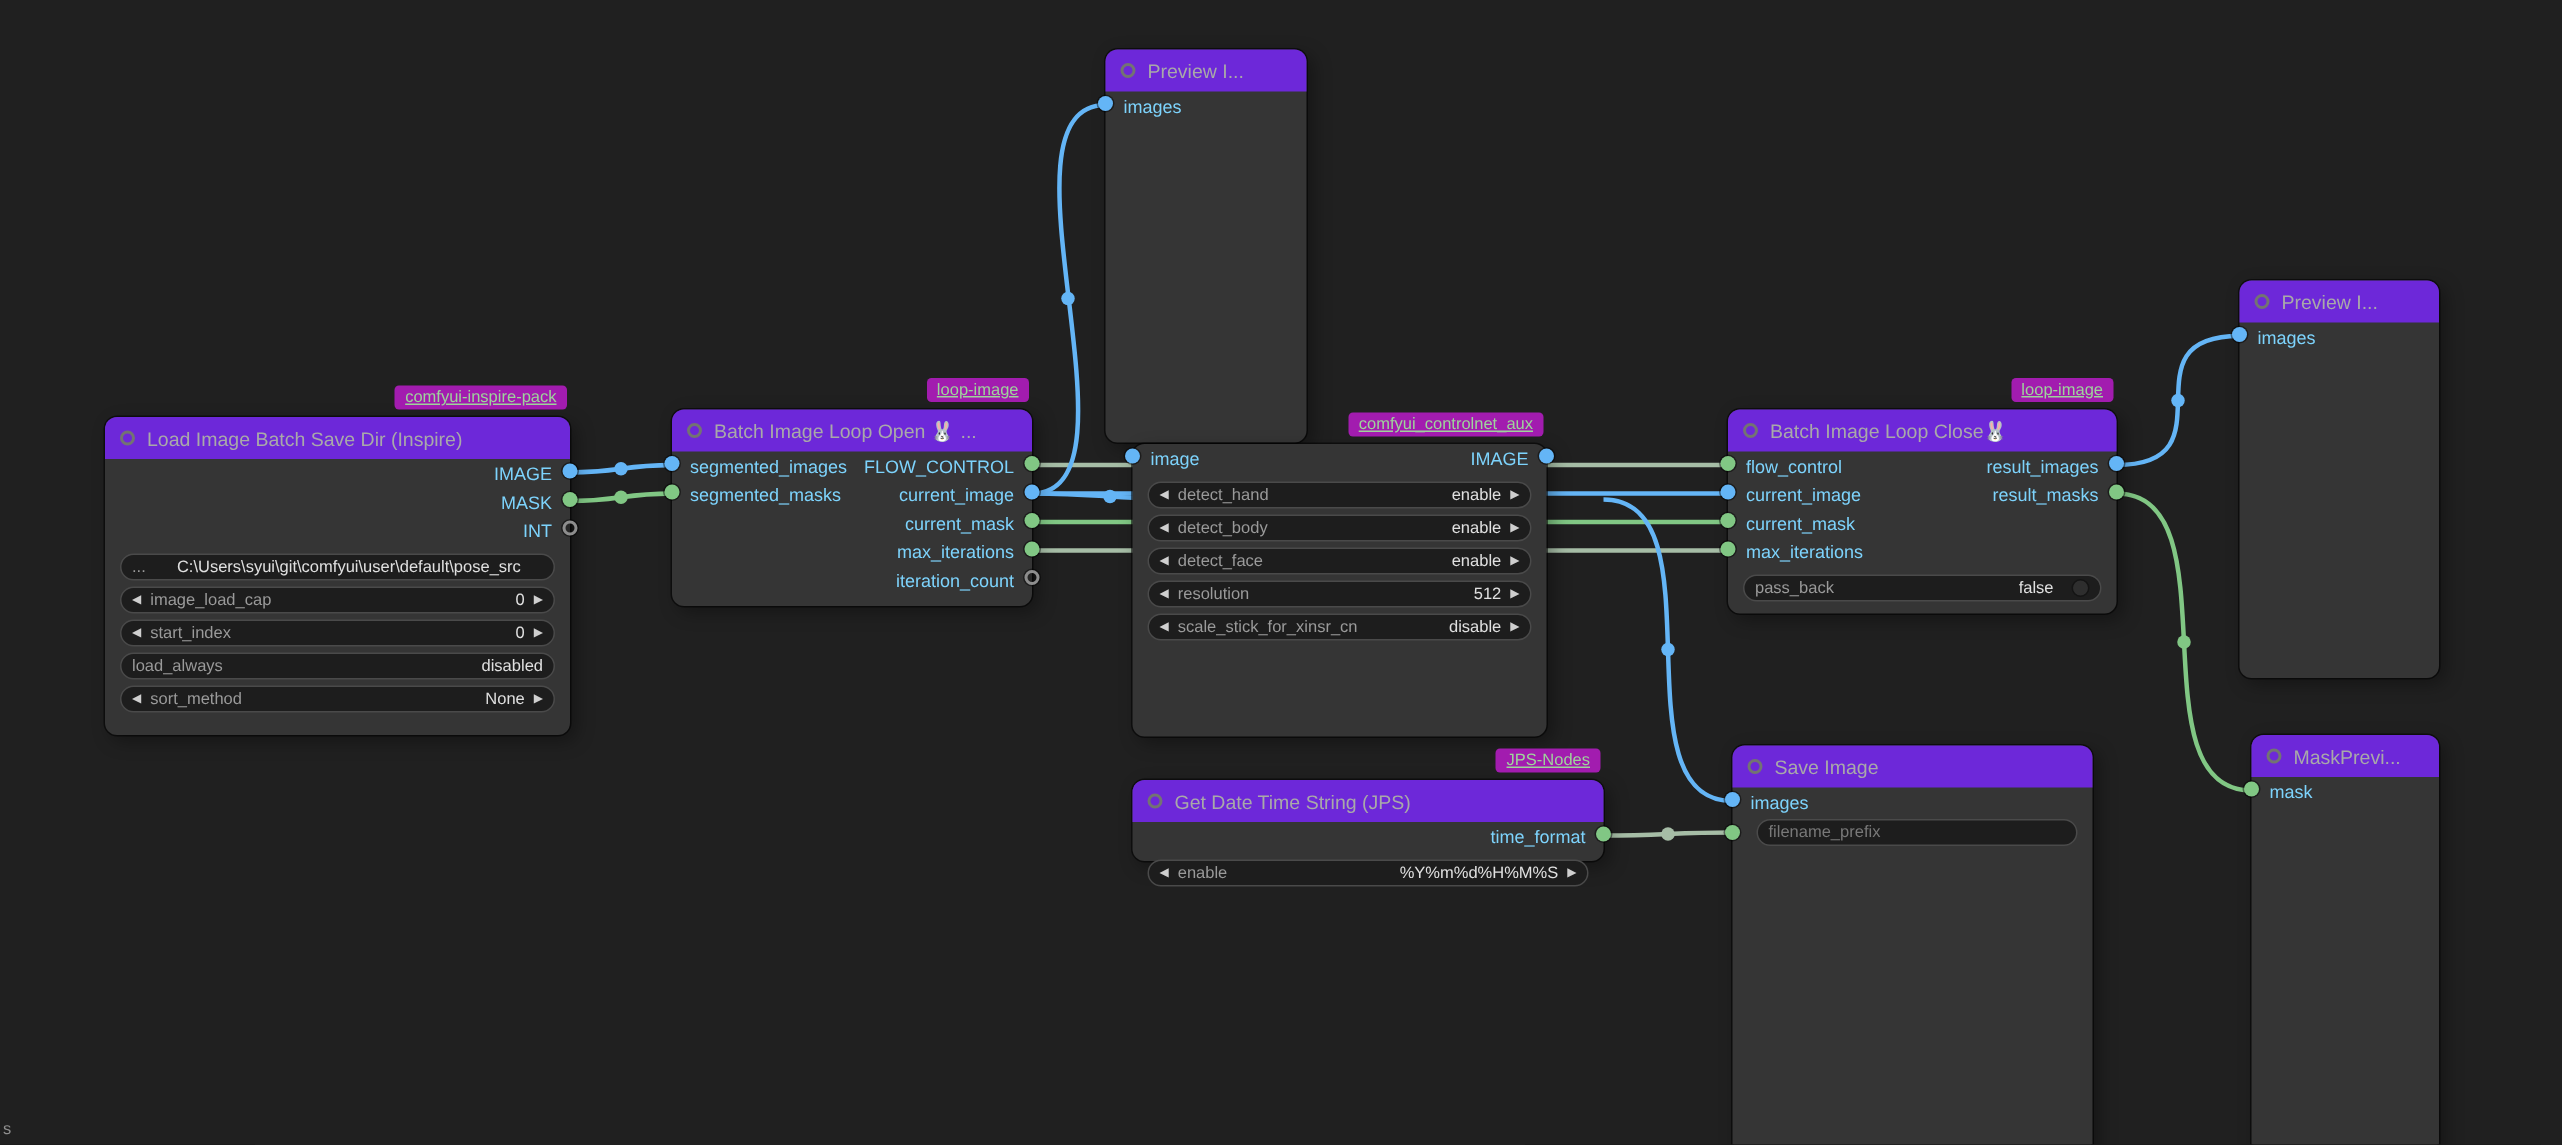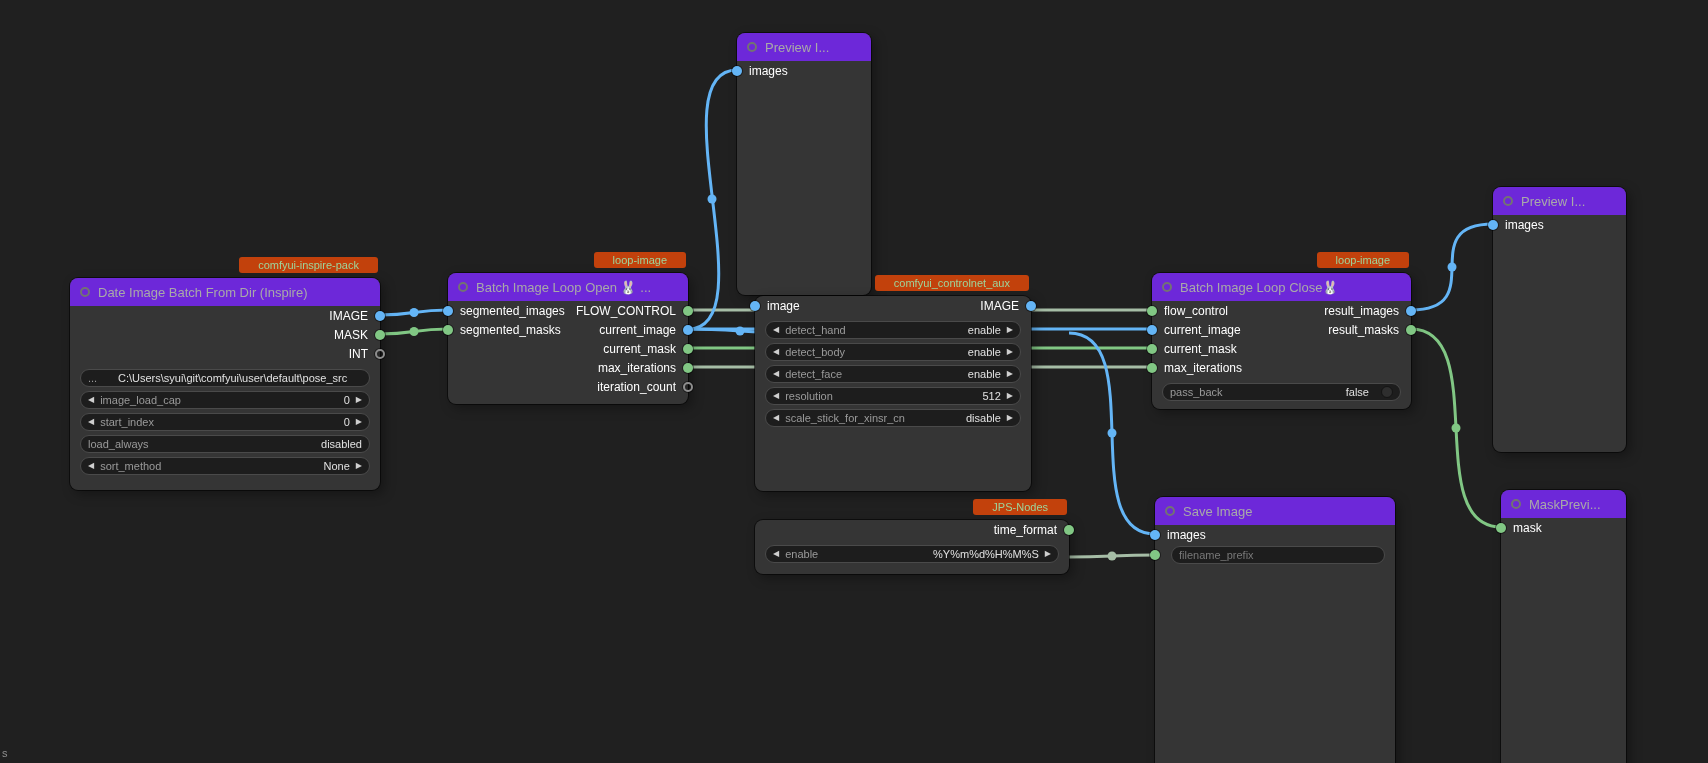--- a/index.html
+++ b/index.html
@@ -5,24 +5,24 @@
   html,body{margin:0;padding:0;background:#1b1b1b;}
   #canvas{position:relative;width:1708px;height:763px;background:#202020;overflow:hidden;font-family:"Liberation Sans",sans-serif;}
   svg.links{position:absolute;left:0;top:0;z-index:1;}
   .link{fill:none;stroke-width:3;}
   .node{position:absolute;z-index:2;background:#353535;border-radius:8px;
         box-shadow:0 0 0 1px rgba(0,0,0,.55), 4px 4px 12px rgba(0,0,0,.35);}
   .node-header{height:28px;display:flex;align-items:center;gap:8px;padding:0 10px;
         color:#a9a9a9;font-size:13px;white-space:nowrap;overflow:hidden;background:#6d28d9;
         border-radius:8px 8px 0 0;}
   .collapse-dot{width:10px;height:10px;border:2px solid #737373;border-radius:50%;flex:none;box-sizing:border-box;}
-  .badge{position:absolute;top:-21px;right:2px;padding:2px 19px;background:#c2410c;color:#9ed49b;
-        font-size:11px;border-radius:3px;white-space:nowrap;}
+  .badge{position:absolute;top:-21px;right:2px;padding:2px 7px;background:#a21caf;color:#9ed49b;
+        font-size:11px;border-radius:3px;white-space:nowrap;text-decoration:underline;}
   .row{display:flex;justify-content:space-between;align-items:center;height:19px;}
-  .slot{display:flex;align-items:center;gap:7px;color:#ffffff;font-size:12px;white-space:nowrap;}
+  .slot{display:flex;align-items:flex-start;gap:7px;color:#7dd3fc;font-size:12px;white-space:nowrap;}
   .slot.in{transform:translateX(-5px);}
   .slot.out{transform:translateX(5px);margin-left:auto;}
   .dot{width:10px;height:10px;border-radius:50%;flex:none;box-sizing:border-box;
         box-shadow:0 0 0 1px rgba(0,0,0,.45);}
   .dot.blue{background:#64b5f6;}
   .dot.green{background:#81c784;}
   .dot.hollow{border:2px solid #8d8d8d;background:rgba(0,0,0,.25);}
   .widgets{display:flex;flex-direction:column;gap:4px;margin:6px 10px 0;}
   .widget{height:18px;border-radius:9px;background:#1d1d1d;border:1px solid #4a4a4a;
         display:flex;align-items:center;padding:0 7px;font-size:11px;gap:6px;
@@ -64,21 +64,21 @@
     <circle cx="1112" cy="433" r="4.5" fill="#64b5f6"></circle>
     <circle cx="1112" cy="556" r="4.5" fill="#a6bda6"></circle>
     <circle cx="1452" cy="267" r="4.5" fill="#64b5f6"></circle>
     <circle cx="1456" cy="428" r="4.5" fill="#81c784"></circle>
   </svg>
 
   <div class="node" style="left:70px;top:278px;width:310px;height:212px;">
     <div class="badge">comfyui-inspire-pack</div>
     <div class="node-header">
       <span class="collapse-dot"></span>
-      <span>Date Image Batch From Dir (Inspire)</span>
+      <span>Load Image Batch Save Dir (Inspire)</span>
     </div>
     <div class="row">
       <div class="slot out">
         <span>IMAGE</span>
         <span class="dot blue"></span>
       </div>
     </div>
     <div class="row">
       <div class="slot out">
         <span>MASK</span>
@@ -221,20 +221,24 @@
         <span class="arr">◀</span>
         <span class="wlabel">scale_stick_for_xinsr_cn</span>
         <span class="wvalue">disable</span>
         <span class="arr">▶</span>
       </div>
     </div>
   </div>
 
   <div class="node" style="left:755px;top:520px;width:314px;height:54px;">
     <div class="badge">JPS-Nodes</div>
+    <div class="node-header">
+      <span class="collapse-dot"></span>
+      <span>Get Date Time String (JPS)</span>
+    </div>
     <div class="row">
       <div class="slot out">
         <span>time_format</span>
         <span class="dot green"></span>
       </div>
     </div>
     <div class="widgets">
       <div class="widget">
         <span class="arr">◀</span>
         <span class="wlabel">enable</span>

